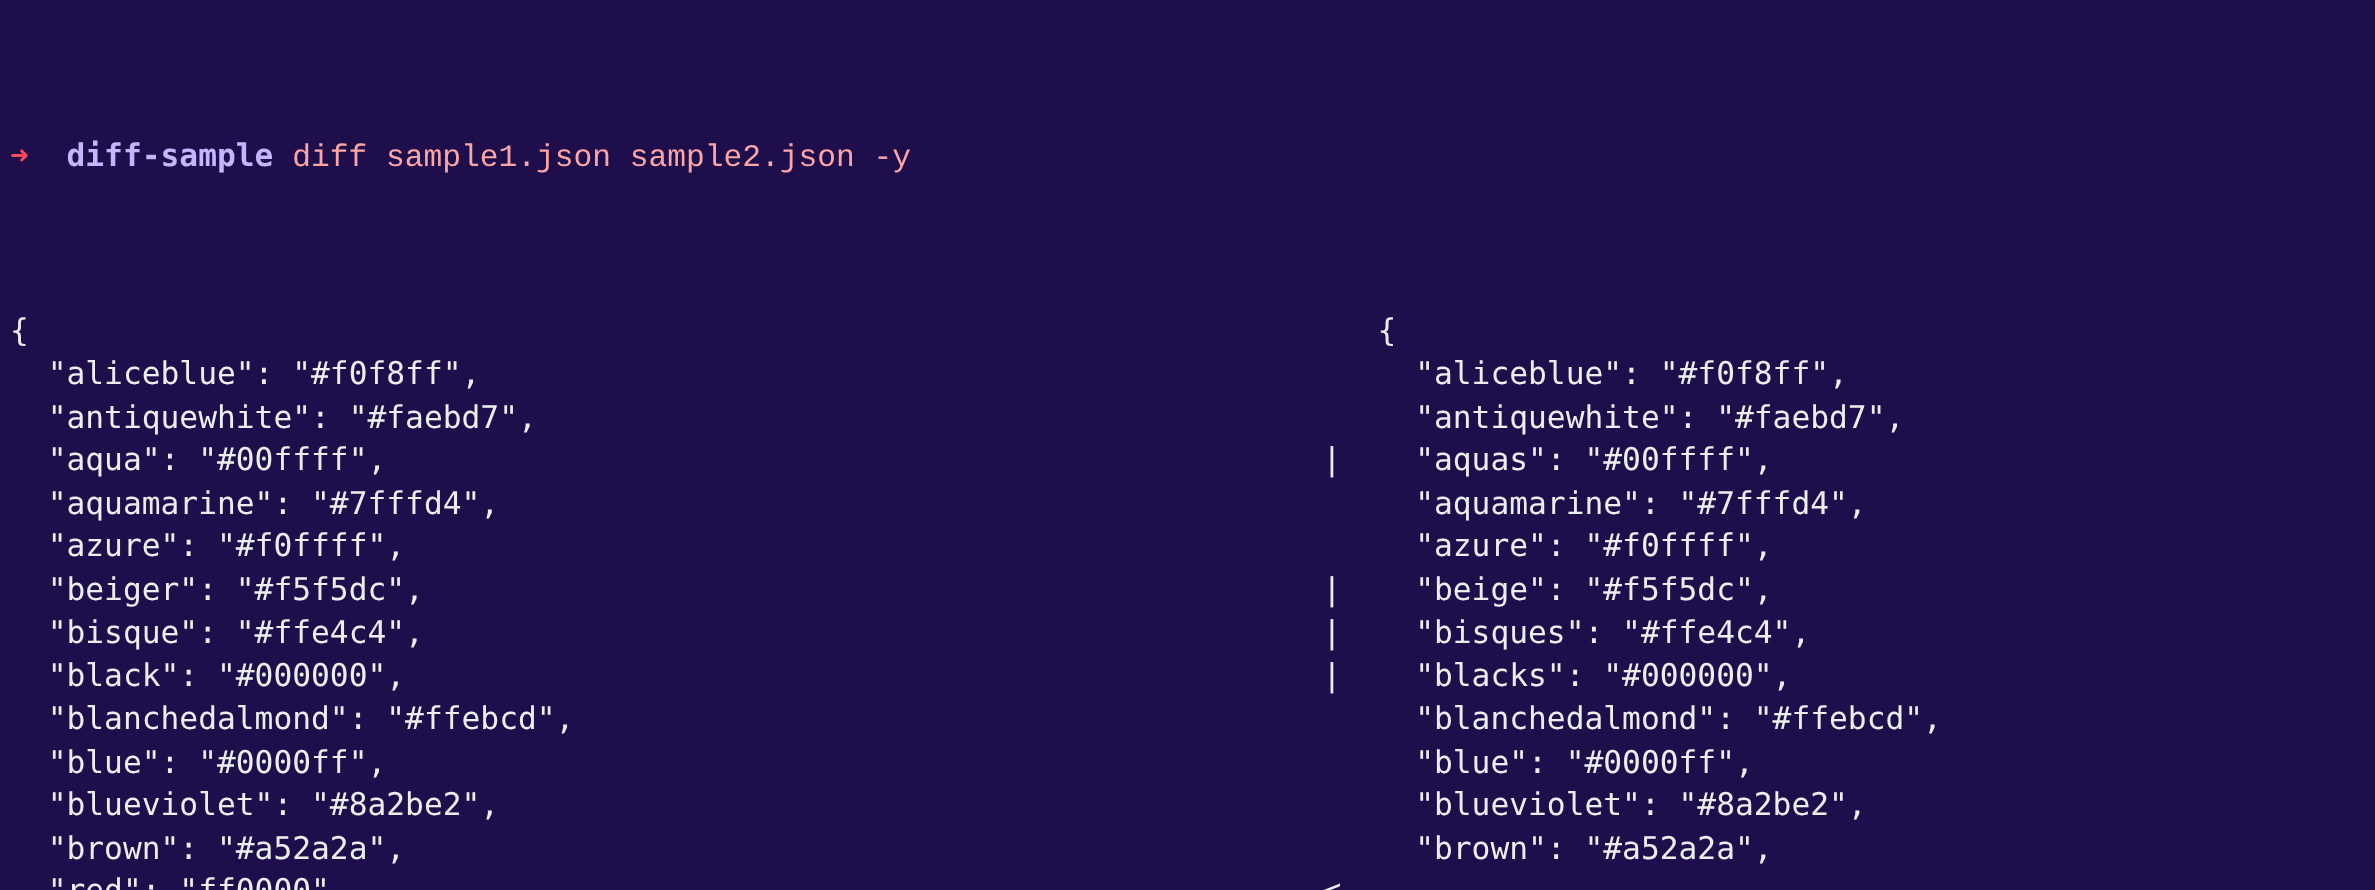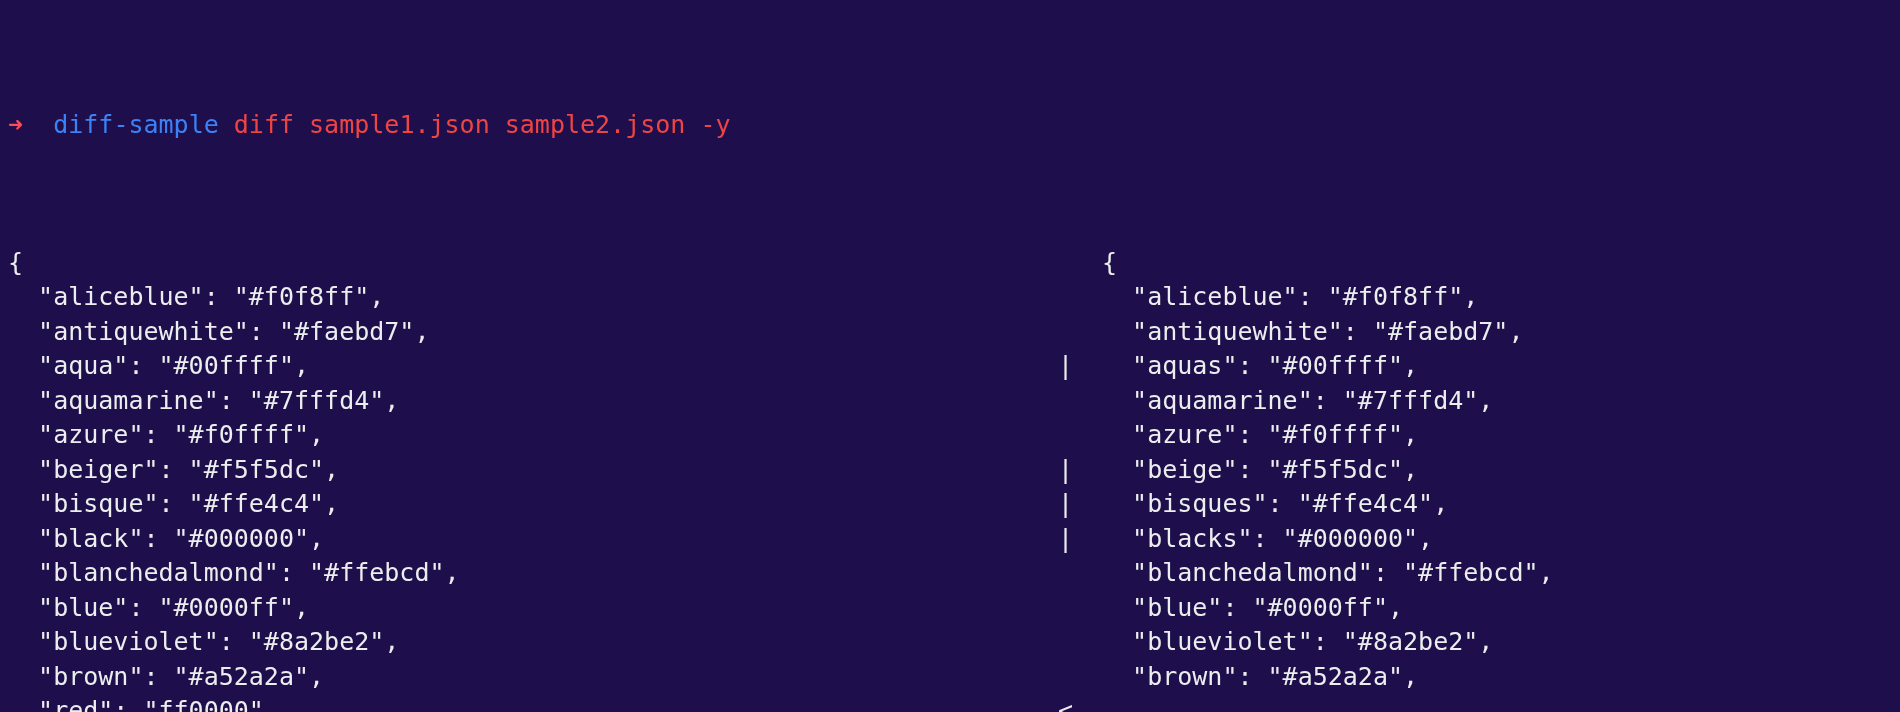--- a/index.html
+++ b/index.html
@@ -17,22 +17,22 @@
   .terminal {
     padding: 4px 8px 4px 8px;
     white-space: pre;
   }
   .prompt-line {
     display: flex;
     align-items: baseline;
     gap: 0;
   }
   .arrow { color: #ff4a5a; }
-  .cwd   { color: #3b82f6; font-weight: 400; }
-  .cmd   { color: #ef4444; }
+  .cwd   { color: #c4b5fd; font-weight: 700; }
+  .cmd   { color: #fca5a5; font-family: Liberation Mono, monospace; }
   .row {
     display: flex;
   }
   .cell-left {
     width: 1050px;
     flex: 0 0 1050px;
   }
   .marker {
     width: 44px;
     flex: 0 0 44px;

